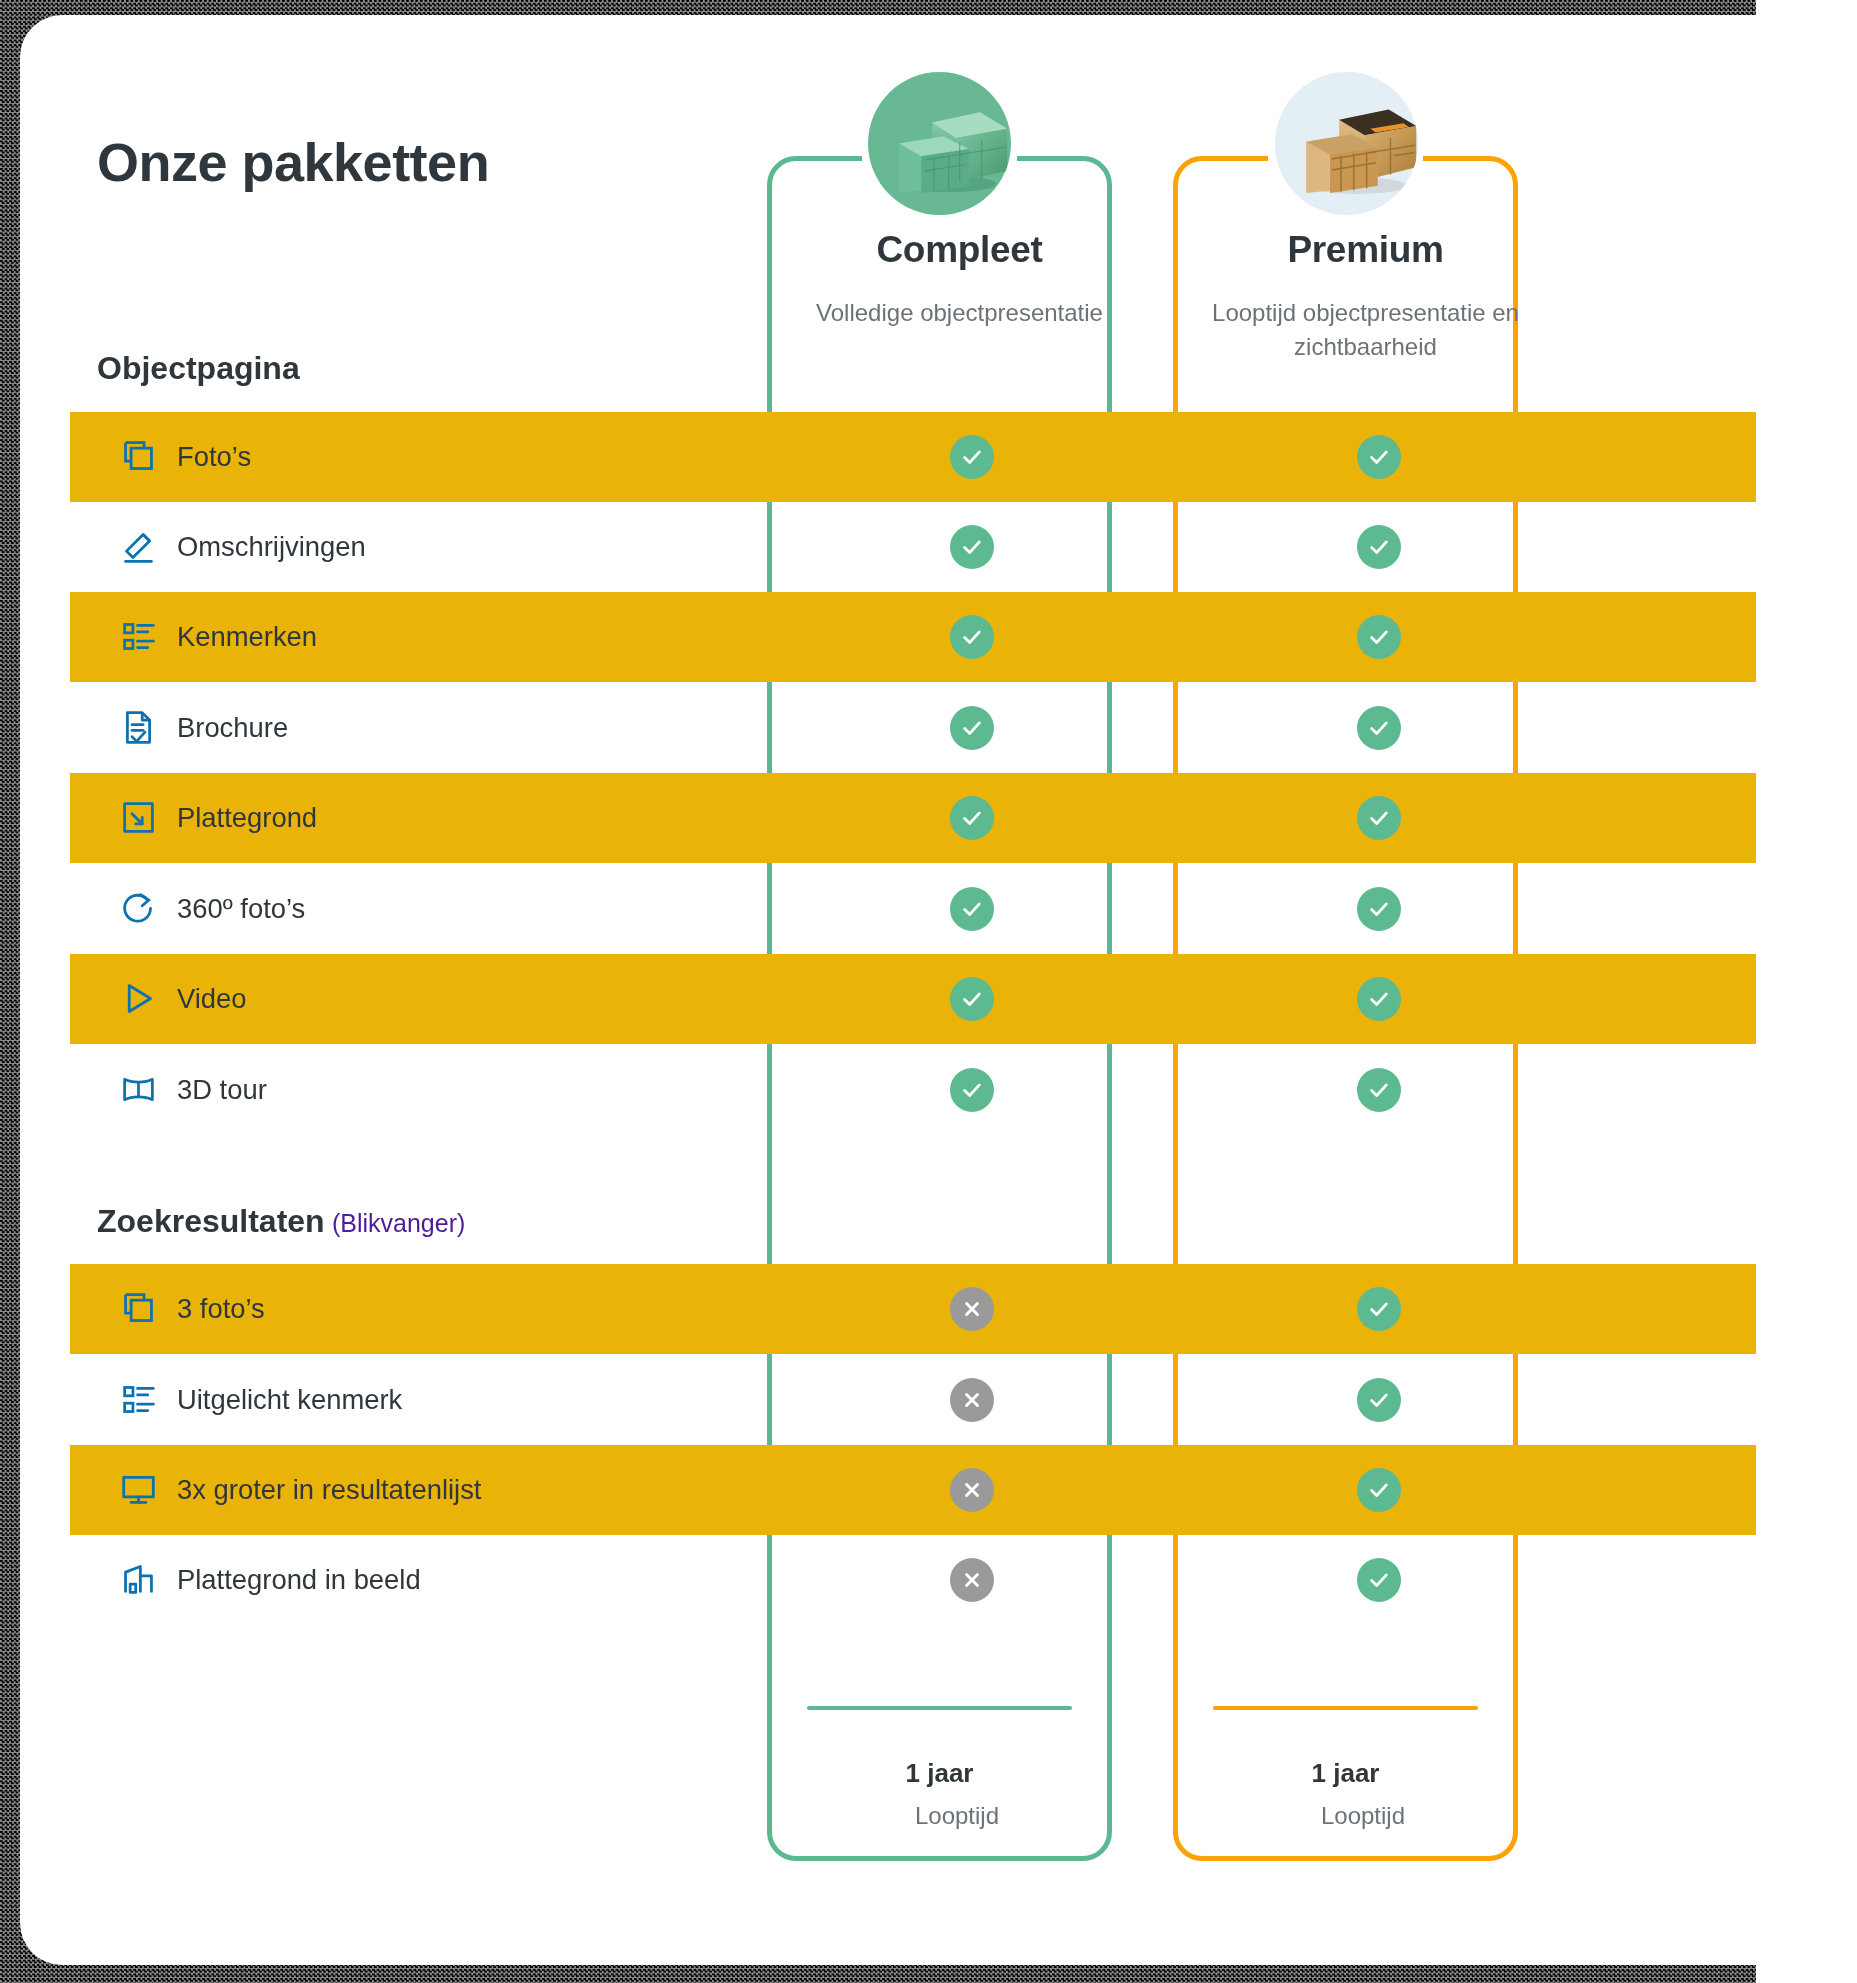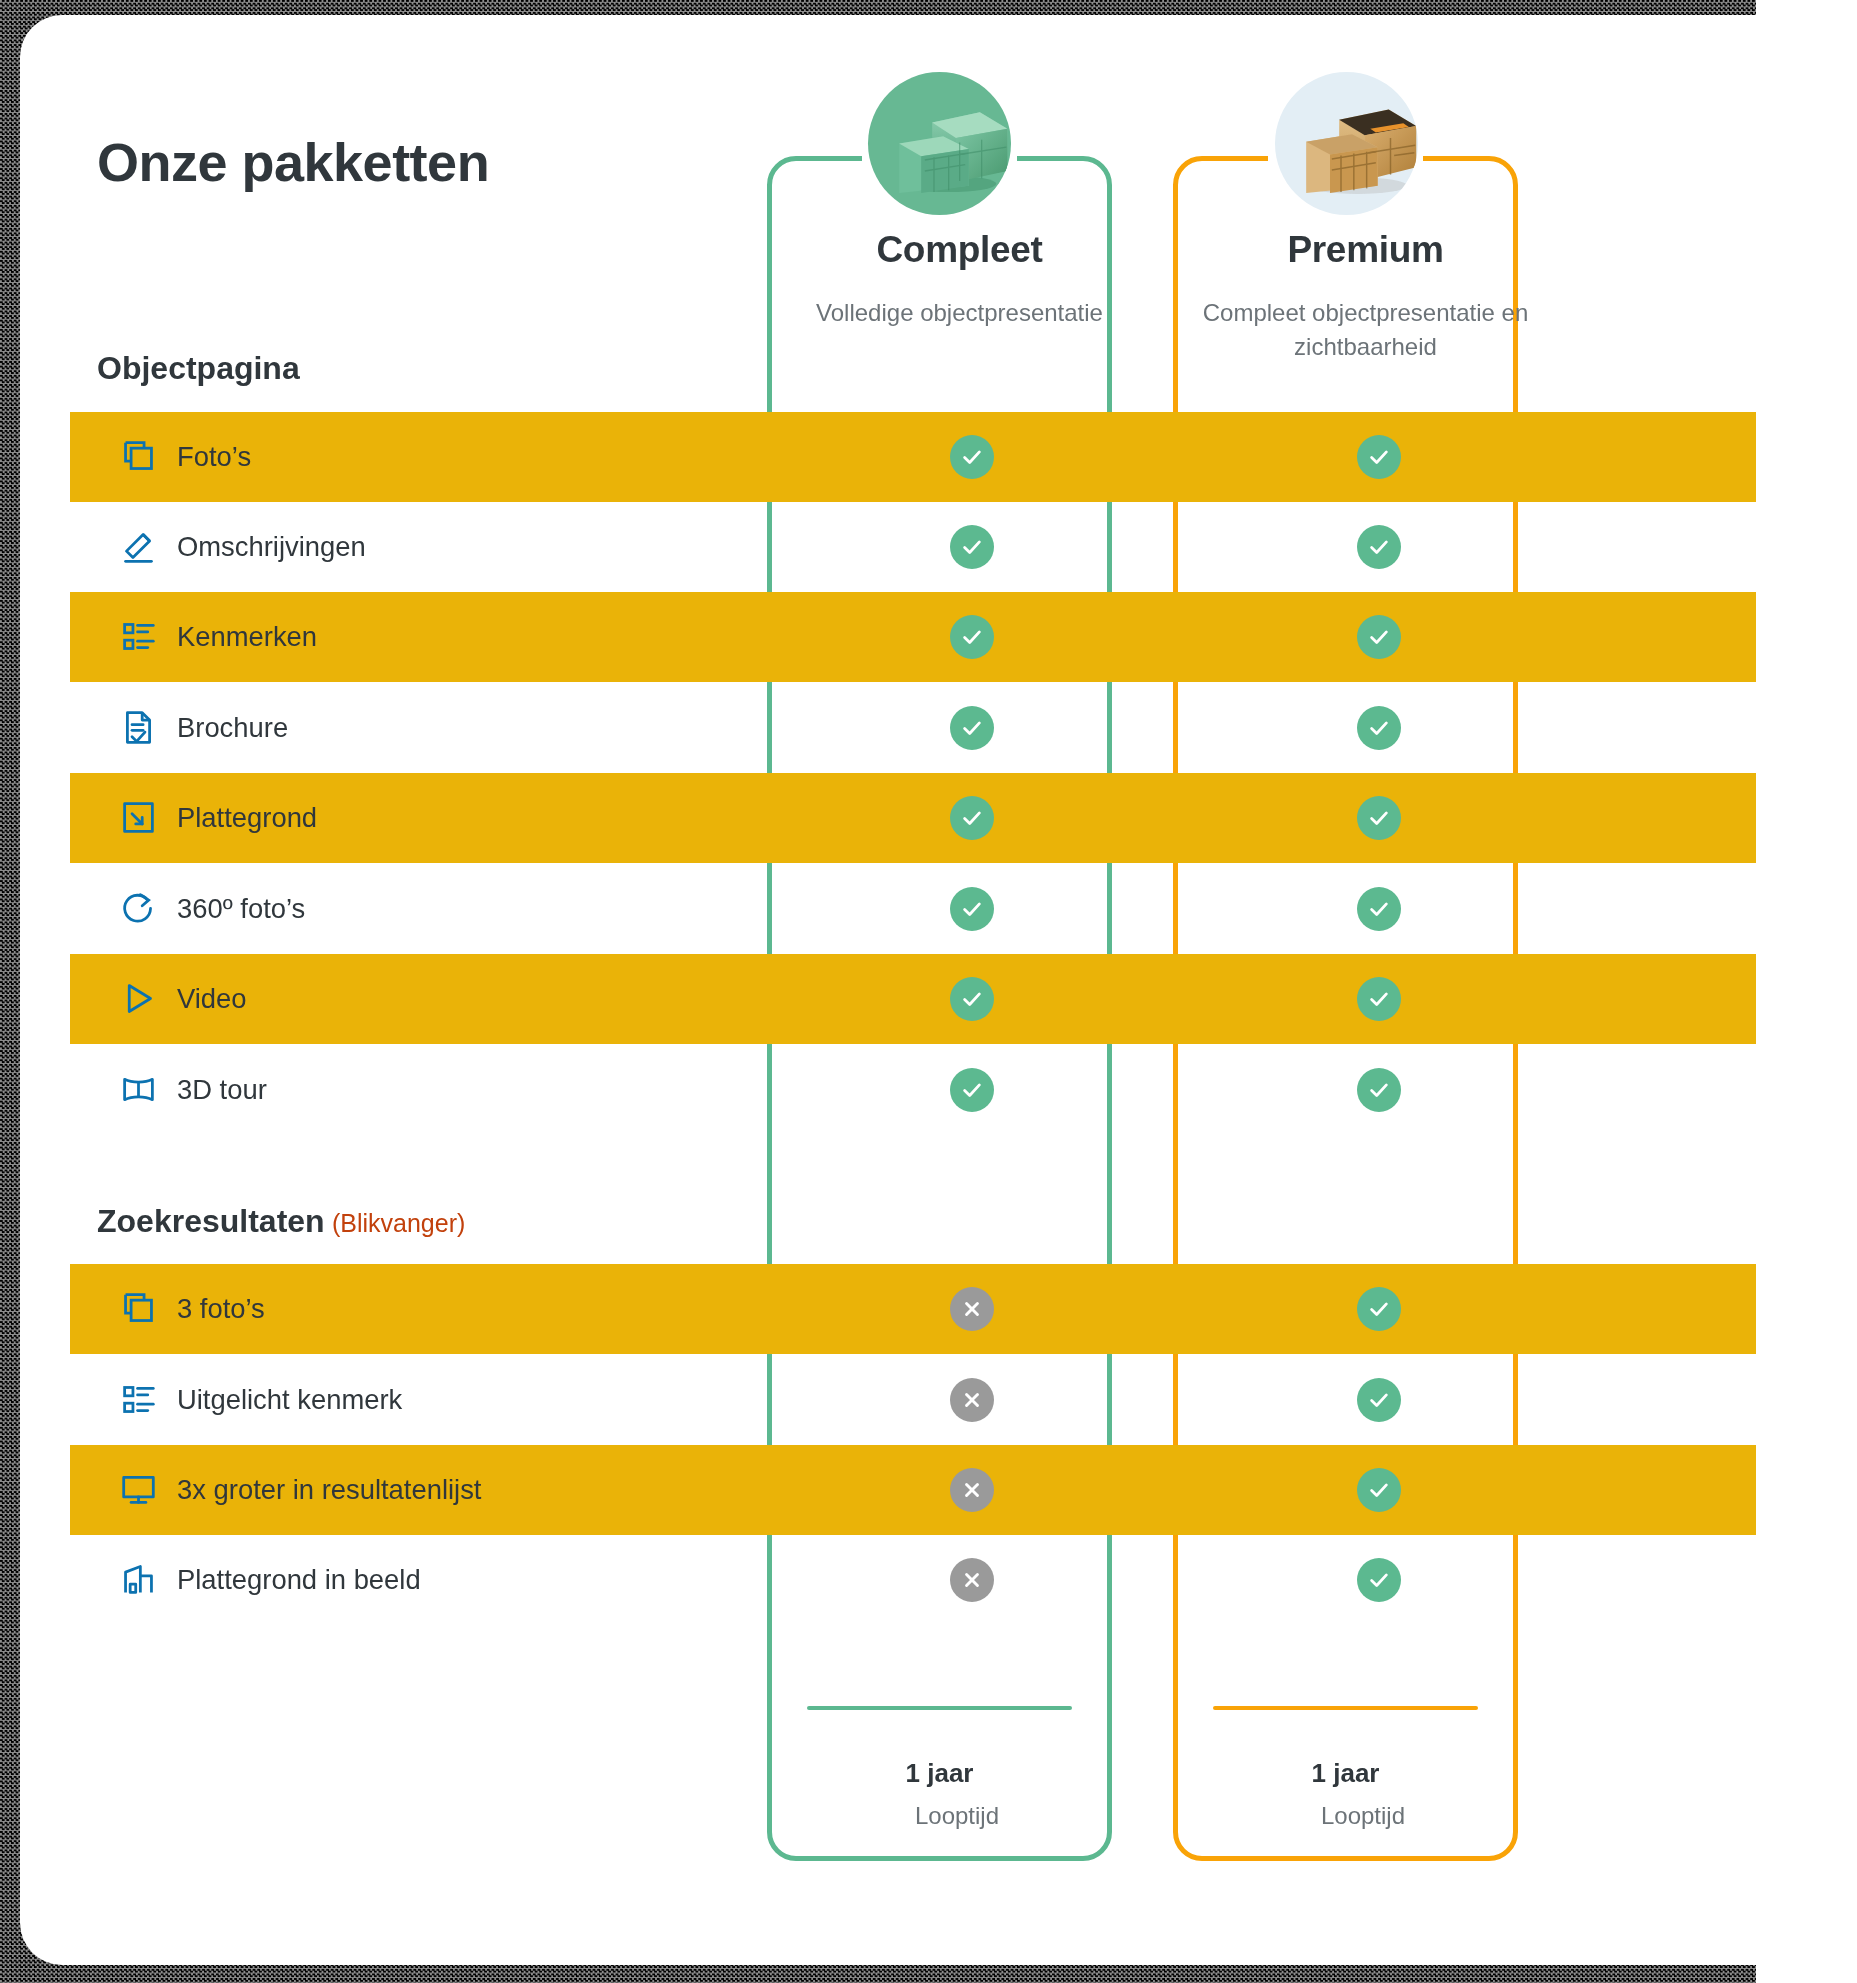--- a/index.html
+++ b/index.html
@@ -123,21 +123,21 @@
     position: absolute;
     left: 77px;
     font-size: 32px;
     font-weight: 700;
     color: #30373c;
     white-space: nowrap;
   }
   .section-heading .sub-note {
     font-size: 25px;
     font-weight: 400;
-    color: #c2410c;
+    color: #4c1d95;
     margin-left: 7.3px;
   }
   #heading-objectpagina { top: 335px; }
   #heading-zoekresultaten { top: 1188px; }
 
   
   .row {
     position: absolute;
     left: 50px;
     width: 1748px;
@@ -291,21 +291,21 @@
         </g>
       </svg>
     </div>
 
     <div class="plan-head" id="plan-head-compleet">
       <div class="plan-name">Compleet</div>
       <div class="plan-sub">Volledige objectpresentatie</div>
     </div>
     <div class="plan-head" id="plan-head-premium">
       <div class="plan-name">Premium</div>
-      <div class="plan-sub">Compleet objectpresentatie en zichtbaarheid</div>
+      <div class="plan-sub">Looptijd objectpresentatie en zichtbaarheid</div>
     </div>
 
     <div class="section-heading" id="heading-objectpagina">
       <span>Objectpagina</span>
     </div>
     <div class="section-heading" id="heading-zoekresultaten">
       <span>Zoekresultaten</span><span class="sub-note">(Blikvanger)</span>
     </div>
 
     <div id="rows-host">

